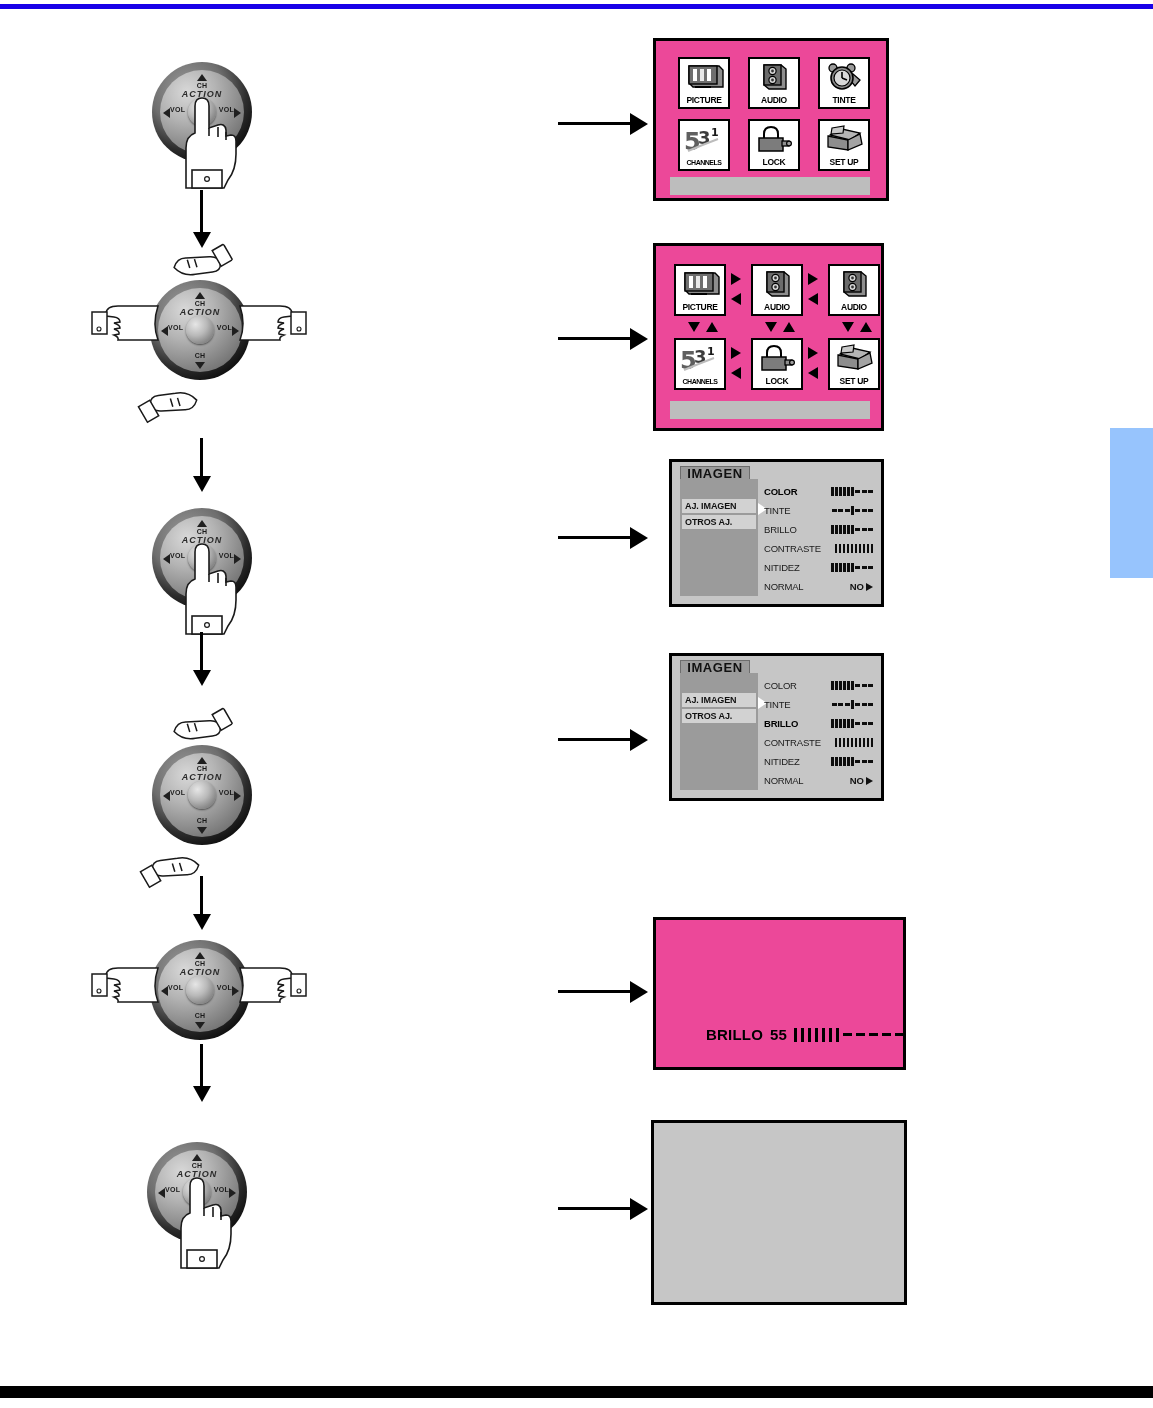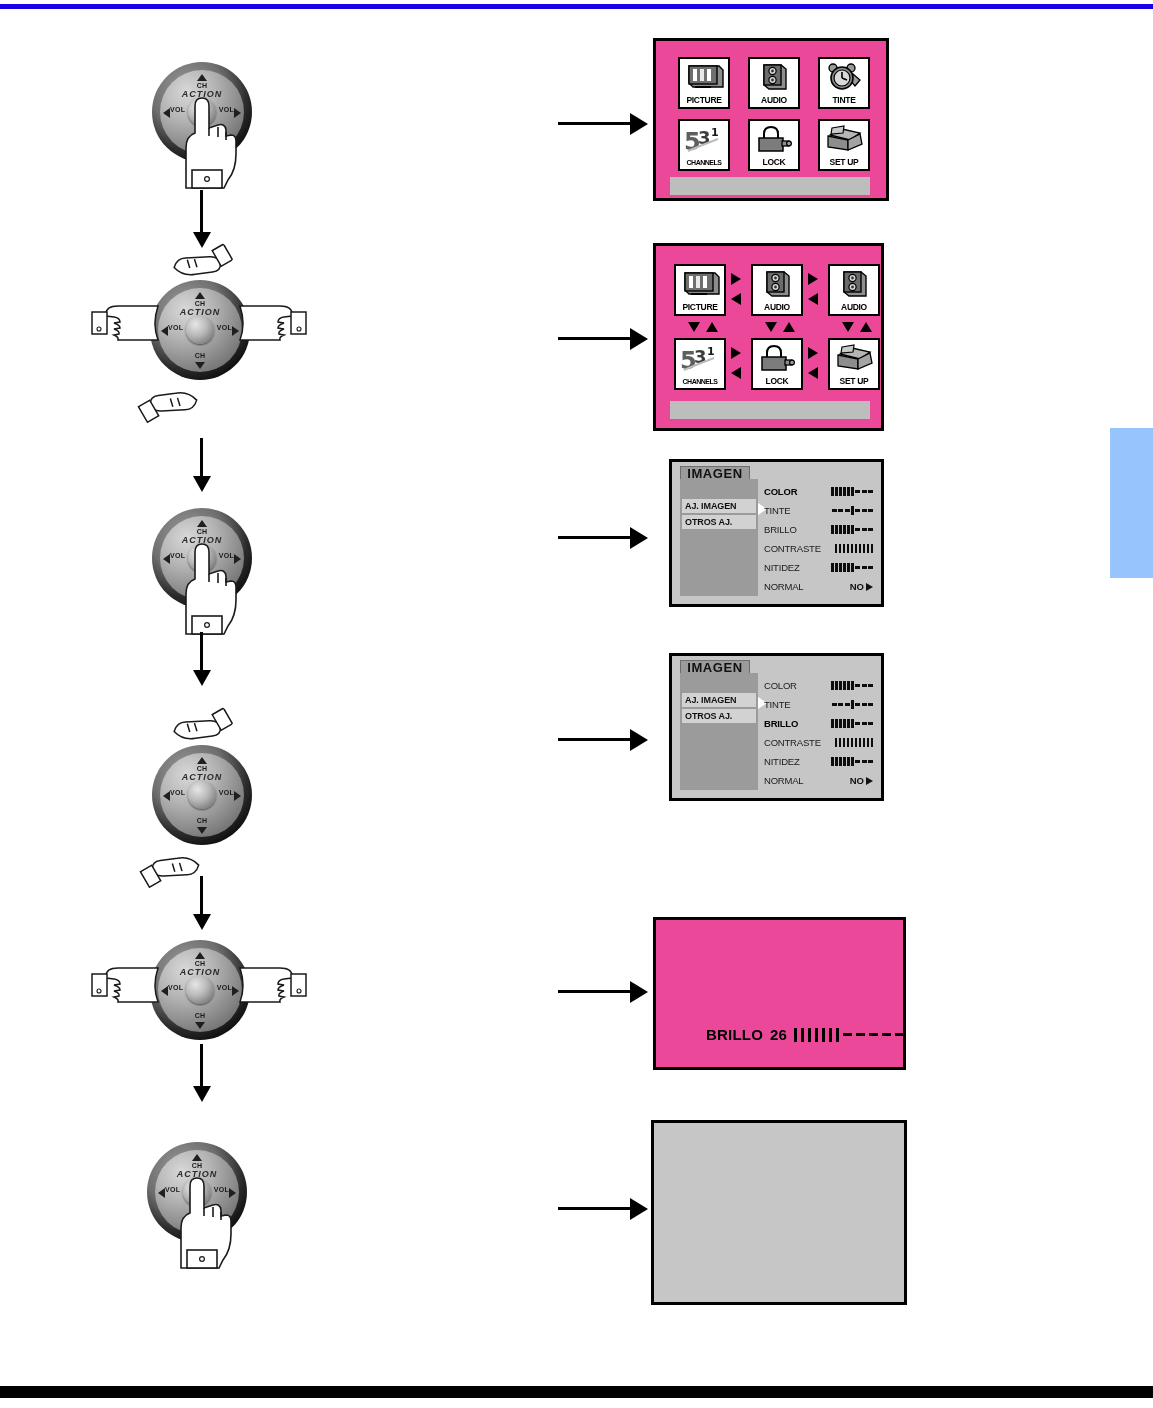--- a/index.html
+++ b/index.html
@@ -694,21 +694,21 @@
           <span class="tri"></span>
         </div>
       </div>
     </div>
   </div>
 </div>
 
 <div class="screen" style="left:653px;top:917px;width:253px;height:153px;">
   <div class="brillo-line">
     <span class="txt">BRILLO</span>
-    <span class="txt">26</span>
+    <span class="txt">55</span>
     <span class="brillo-bars">
       <span class="bseg-on"></span>
         <span class="bseg-on"></span>
         <span class="bseg-on"></span>
         <span class="bseg-on"></span>
       <span class="bseg-on"></span>
         <span class="bseg-on"></span>
         <span class="bseg-on"></span>
       <span class="bseg-off"></span>
         <span class="bseg-off"></span>

